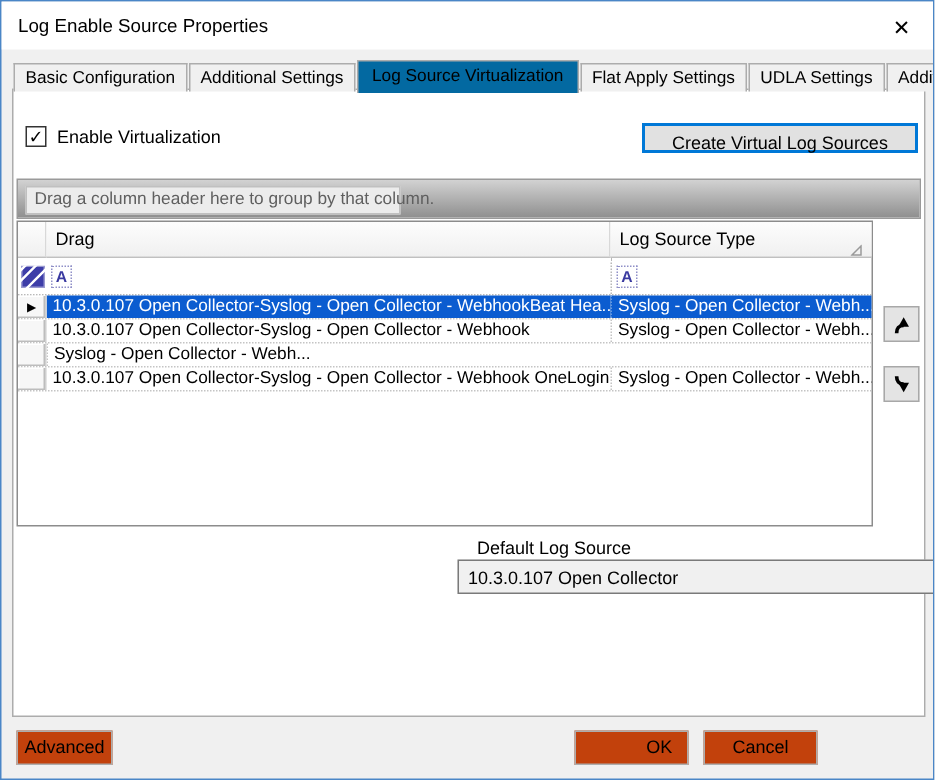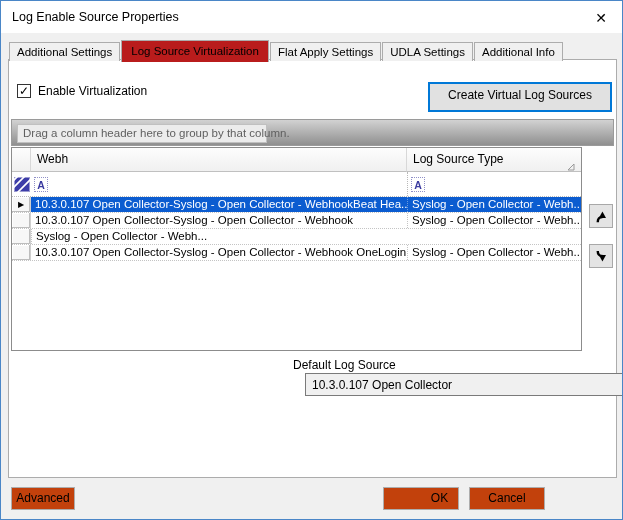--- a/index.html
+++ b/index.html
@@ -16,34 +16,34 @@
   .close-btn { position:absolute; right:11px; top:7px; width:20px; height:20px;
     text-align:center; line-height:20px; font-size:14px; color:#000; cursor:pointer; }
   
   .tabstrip { position:absolute; left:8px; top:38px; display:flex; align-items:flex-end; z-index:3; }
   .tab {
     height:19px; line-height:18px; padding:0 7px; margin-right:1px;
     background:#F0F0F0; border:1px solid #ACACAC; border-bottom:none;
     font-size:11.5px; white-space:nowrap; cursor:pointer;
   }
   .tab.active {
-    height:22px; line-height:21px; background:#b91c1c; position:relative; top:1px;
+    height:22px; line-height:21px; background:#0369a1; position:relative; top:1px;
     padding:0 9px; z-index:4;text-align:center;
   }
   .tabpanel {
     position:absolute; left:7px; top:58px; width:609px; height:419px;
     background:#FFFFFF; border:1px solid #ACACAC; z-index:2;
   }
   
   .chk-row { position:absolute; left:16px; top:83px; display:flex; align-items:center; z-index:5; }
   .checkbox { width:14px; height:14px; background:#FFF; border:1px solid #333;
     font-size:12px; line-height:13px; text-align:center; color:#000; cursor:pointer; }
   .chk-label { margin-left:7px; }
   .create-btn {
-    position:absolute; left:427px; top:81px; width:184px; height:30px; z-index:5;
+    position:absolute; left:427px; top:81px; width:184px; height:20px; z-index:5;
     background:#E1E1E1; border:2px solid #0078D7; text-align:center; line-height:22px;
     font-size:12px; cursor:pointer;
   }
   
   .groupbar {
     position:absolute; left:10px; top:118px; width:603px; height:27px; z-index:5;
     background:linear-gradient(#D2D2D2, #8F8F8F); border:1px solid #9A9A9A;
   }
   .groupbar-box {
     position:absolute; left:5px; top:4px; width:250px; height:19px;
@@ -87,21 +87,21 @@
   .grow.sel .gcell { background:#0B5CD0; color:#FFF; }
   .grow.sel .gcell.gtype { border-left-color:#6B9BDD; }
   
   .move-btn {
     position:absolute; width:24px; height:24px; background:#E4E4E4; border:1px solid #A8A8A8;
     display:flex; align-items:center; justify-content:center; cursor:pointer; z-index:5;
   }
   .move-up { left:588px; top:203px; }
   .move-down { left:588px; top:243px; }
   
-  .dls-label { position:absolute; left:292px; top:357px; z-index:5;text-align:right; }
+  .dls-label { position:absolute; left:317px; top:357px; z-index:5;text-align:right; }
   .combo {
     position:absolute; left:304px; top:372px; width:344px; height:23px; z-index:5;
     background:#F0F0F0; border:1px solid #7A7A7A; cursor:pointer;
     display:flex; align-items:center; padding-left:6px;
   }
   .combo-value { flex:1; white-space:nowrap; overflow:hidden; }
   .combo-chevron { width:22px; text-align:center; }
   
   .btn {
     position:absolute; top:486px; height:23px; background:#c2410c; border:1px solid #ADADAD;
@@ -116,20 +116,21 @@
 <body>
 
 <div class="window">
 
   <div class="titlebar">
     <div class="title">Log Enable Source Properties</div>
     <div class="close-btn">✕</div>
   </div>
 
   <div class="tabstrip">
+      <div class="tab">Basic Configuration</div>
       <div class="tab">Additional Settings</div>
       <div class="tab active">Log Source Virtualization</div>
       <div class="tab">Flat Apply Settings</div>
       <div class="tab">UDLA Settings</div>
       <div class="tab">Additional Info</div>
     </div>
 
   <div class="tabpanel"></div>
 
   <div class="chk-row">
@@ -139,21 +140,21 @@
 
   <div class="create-btn">Create Virtual Log Sources</div>
 
   <div class="groupbar">
     <div class="groupbar-box">Drag a column header here to group by that column.</div>
   </div>
 
   <div class="grid">
     <div class="ghead">
       <div class="stub"></div>
-      <div class="gh name">Webh</div>
+      <div class="gh name">Drag</div>
       <div class="gh type">
         <span>Log Source Type</span>
         <span class="sort-ind">
           <svg width="8" height="8" viewBox="0 0 8 8">
               <path d="M7 1 L7 7 L1 7 Z" fill="none" stroke="#9A9A9A" stroke-width="1"></path>
             </svg>
         </span>
       </div>
     </div>
     <div class="gfilter">

